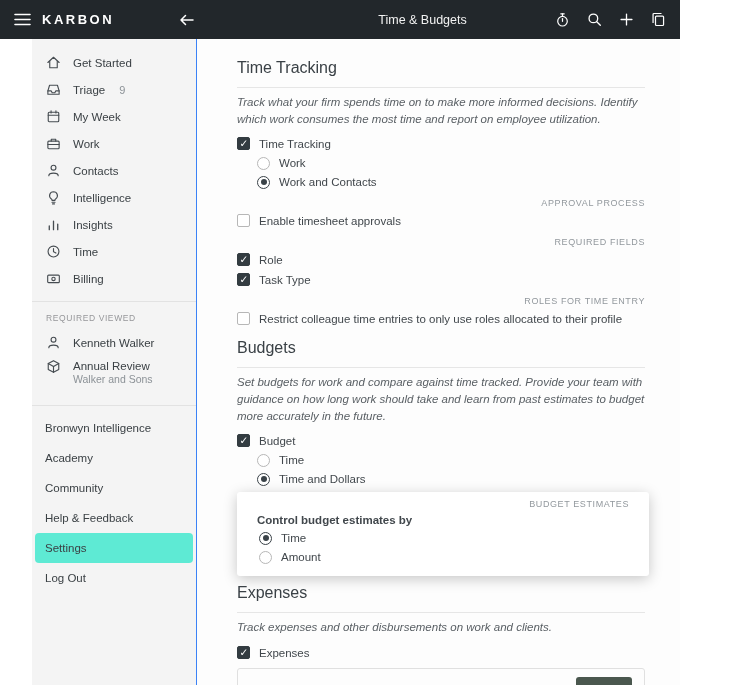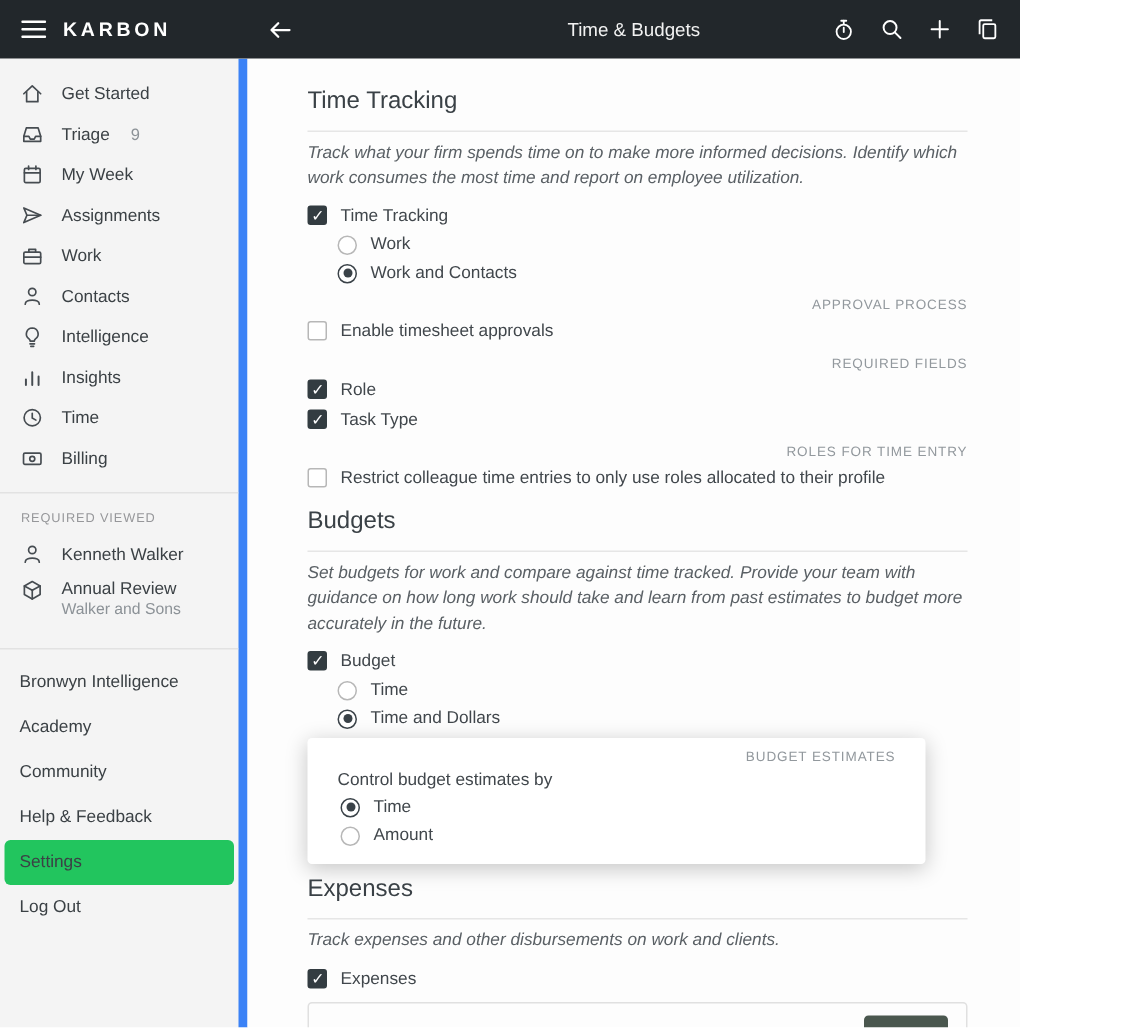--- a/index.html
+++ b/index.html
@@ -14,30 +14,30 @@
              width:24px; height:24px; cursor:pointer; }
   .brand { font-size:13px; font-weight:bold; letter-spacing:2.5px; margin-left:8px; }
   .back-btn { position:absolute; left:174px; top:8px; }
   .top-title { position:absolute; left:165px; right:0; text-align:center;
                font-size:12.5px; color:#f2f2f2; pointer-events:none; }
   .top-actions { margin-left:auto; display:flex; align-items:center; gap:8px; z-index:2; }
 
   
   .body { flex:1; display:flex; overflow:hidden; }
   .sidebar { width:165px; flex:0 0 165px; background:#f4f4f4;
-             border-right:6px solid #3b82f6; padding-top:10px; overflow:hidden; }
+             border-right:1px solid #3b82f6; padding-top:10px; overflow:hidden;margin-left:32px; }
   .main { flex:1; background:#fdfdfd; padding:20px 35px 0 40px; overflow:hidden; }
 
   
   .side-item { display:flex; align-items:center; height:27px; padding:0 13px;
                gap:12px; font-size:11.5px; color:#3b4145; cursor:pointer; }
   .side-item .icn { width:16px; display:flex; justify-content:center; flex:0 0 16px; }
   .side-item .count { color:#8c9297; font-size:11px; margin-left:2px; }
   .side-item.bottom { height:30px; }
-  .side-item.on { background:#22c55e; border-radius:4px; margin:0 3px; padding:0 10px; }
+  .side-item.on { background:#5eead4; border-radius:4px; margin:0 3px; padding:0 10px; }
   .side-divider { border-top:1px solid #e2e2e2; margin:9px 0 7px; }
   .side-caption { font-size:8.5px; letter-spacing:.6px; color:#96979a;
                   padding:4px 14px 6px; }
   .side-item.two-line { height:40px; align-items:flex-start; padding-top:3px; }
   .lbl-wrap { display:flex; flex-direction:column; line-height:1.25; }
   .lbl-wrap .sub { color:#8c9297; font-size:10.5px; }
 
   
   h1.section { font-size:16px; line-height:18px; font-weight:normal; color:#3a4146;
                padding-bottom:10px; border-bottom:1px solid #e6e6e6; }
@@ -62,21 +62,21 @@
   .rad.on { border-color:#3a4248; }
   .rad.on::after { content:""; position:absolute; inset:2.5px; border-radius:50%;
                    background:#3a4248; }
 
   .group-label { margin-top:10px; margin-bottom:5px; font-size:9px; line-height:9px;
                  letter-spacing:.6px; color:#92989d;text-align:right; }
 
   .popup { margin-top:6px; width:412px; background:#fff; border-radius:3px;
            box-shadow:0 3px 14px rgba(0,0,0,.22); padding:8px 20px 12px; }
   .popup .group-label { margin-top:0;padding-left:12px; }
-  .control-label { font-size:11.5px; color:#41474c; margin-bottom:4px; }
+  .control-label { font-size:11.5px; color:#41474c; margin-bottom:4px;font-weight:bold; }
 
   .actions { margin-top:8px; height:46px; border:1px solid #e0e0e0; border-radius:3px;
              display:flex; align-items:center; justify-content:flex-end; gap:20px;
              padding:0 12px; background:#fdfdfd; }
   .btn-cancel { background:none; border:none; font-size:11.5px; color:#565c61;
                 cursor:pointer; font-family:Liberation Mono, monospace;margin-top:48px; }
   .btn-save { background:#4a574e; color:#fff; border:none; border-radius:3px;
               font-size:11.5px; padding:8px 15px; cursor:pointer; font-family:inherit; }
 
   svg { display:block; }
@@ -157,29 +157,20 @@
         <span class="icn">
           <svg width="15" height="15" viewBox="0 0 16 16" fill="none" stroke="#464c51" stroke-width="1.2" stroke-linecap="round" stroke-linejoin="round">
               <rect x="2.4" y="3.4" width="11.2" height="10.2" rx="1"></rect>
               <path d="M2.4 6.6 H13.6"></path>
               <path d="M5.4 1.8 V4.2 M10.6 1.8 V4.2"></path>
             </svg>
         </span>
         <span class="lbl">My Week</span>
       </div>
 
-      <div class="side-item">
-        <span class="icn">
-          <svg width="15" height="15" viewBox="0 0 16 16" fill="none" stroke="#464c51" stroke-width="1.2" stroke-linecap="round" stroke-linejoin="round">
-              <path d="M2 2.8 L14 8 L2 13.2 L4.2 8 Z"></path>
-              <path d="M4.2 8 H14"></path>
-            </svg>
-        </span>
-        <span class="lbl">Assignments</span>
-      </div>
 
       <div class="side-item">
         <span class="icn">
           <svg width="15" height="15" viewBox="0 0 16 16" fill="none" stroke="#464c51" stroke-width="1.2" stroke-linecap="round" stroke-linejoin="round">
               <rect x="2" y="5.4" width="12" height="8.2" rx="1"></rect>
               <path d="M5.6 5.4 V3.4 H10.4 V5.4"></path>
               <path d="M2 9 H14"></path>
             </svg>
         </span>
         <span class="lbl">Work</span>

